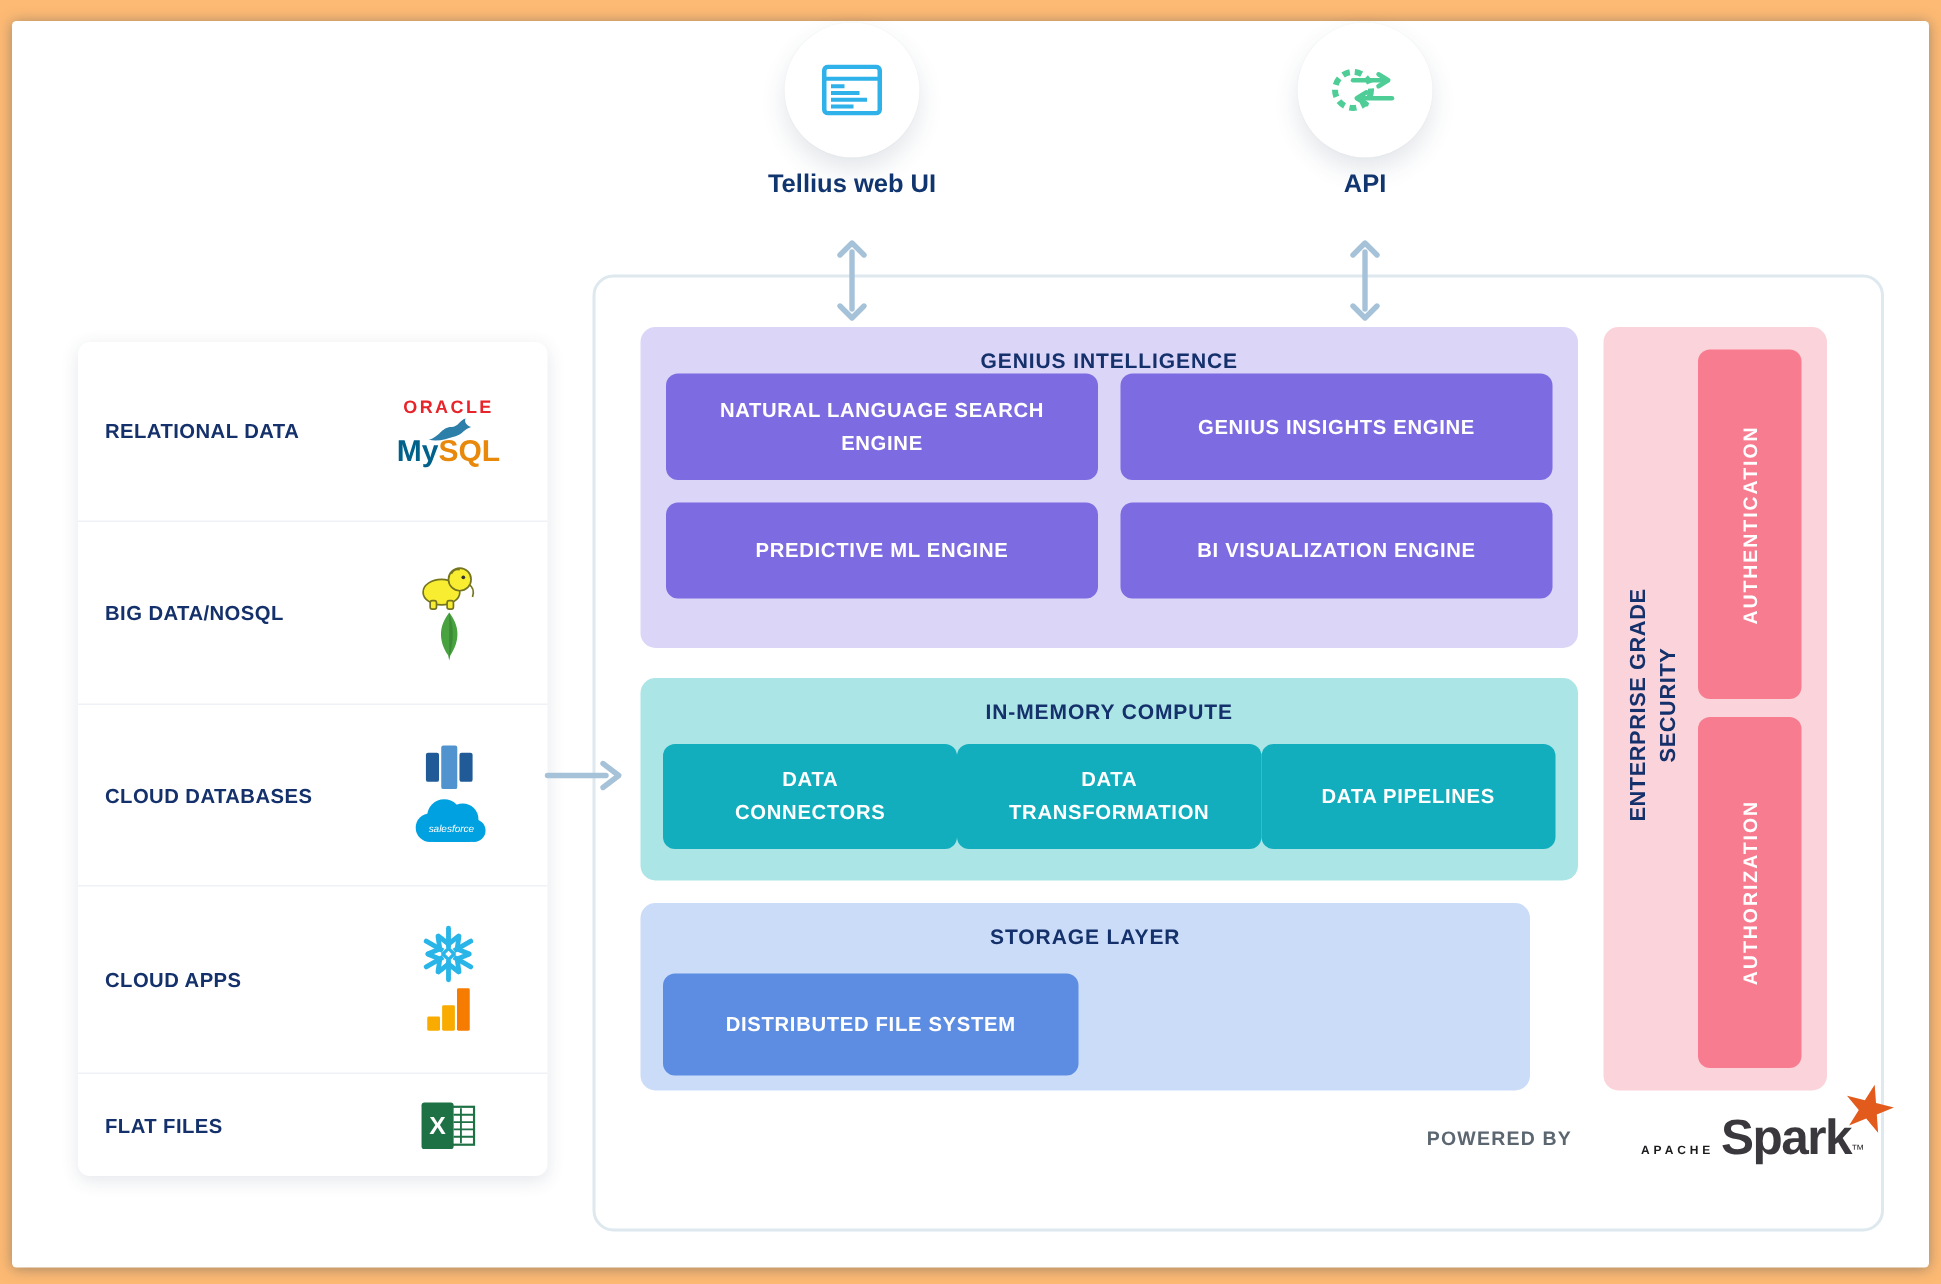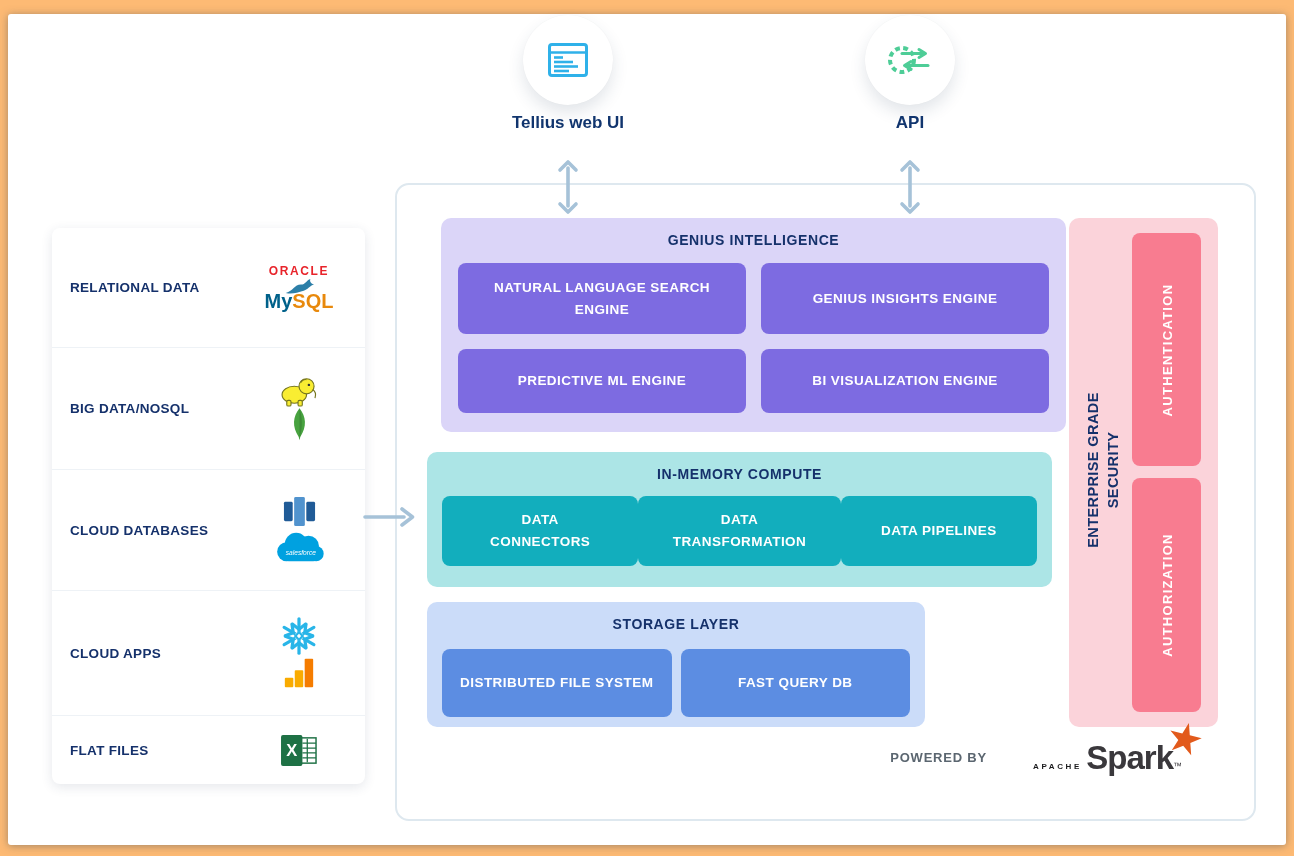--- a/index.html
+++ b/index.html
@@ -39,41 +39,41 @@
 
   
   .main-box{position:absolute;left:387px;top:169px;width:861px;height:638px;background:#fff;
             border:2px solid #DEE8EF;border-radius:14px;}
   .panel{position:absolute;border-radius:10px;}
   .panel-title{text-align:center;font-weight:bold;font-size:14px;letter-spacing:.6px;color:var(--navy);padding-top:13px;line-height:18px;}
   .boxgrid{display:grid;}
   .gbox{border-radius:8px;color:#fff;font-weight:bold;font-size:13.5px;letter-spacing:.45px;
         display:flex;align-items:center;justify-content:center;text-align:center;line-height:1.6;
         white-space:pre-line;}
-  .p-genius{left:433px;top:204px;width:625px;height:214px;background:var(--purple-panel);}
-  .p-genius .boxgrid{margin-top:14px;padding:0 17px;grid-template-columns:1fr 1fr;grid-template-rows:71px 64px;gap:15px;}
+  .p-genius{left:419px;top:204px;width:625px;height:214px;background:var(--purple-panel);}
+  .p-genius .boxgrid{padding:0 17px;grid-template-columns:1fr 1fr;grid-template-rows:71px 64px;gap:15px;}
   .p-genius .gbox{background:var(--purple-box);}
   .p-compute{left:419px;top:438px;width:625px;height:135px;background:var(--teal-panel);}
   .p-compute .boxgrid{margin-top:13px;padding:0 15px;grid-template-columns:1fr 1.03fr 1fr;grid-template-rows:70px;}
   .p-compute .gbox{background:var(--teal-box);}
-  .p-storage{left:419px;top:588px;width:498px;height:125px;background:var(--blue-panel);}
+  .p-storage{left:419px;top:588px;width:593px;height:125px;background:var(--blue-panel);}
   .p-storage .boxgrid{margin-top:16px;padding:0 15px;grid-template-columns:1fr 1fr;grid-template-rows:68px;gap:9px;}
   .p-storage .gbox{background:var(--blue-box);}
 
   
   .p-security{left:1061px;top:204px;width:149px;height:509px;background:var(--pink-panel);}
   .sec-title{position:absolute;left:34px;top:252px;width:200px;transform:translate(-50%,-50%) rotate(-90deg);
              text-align:center;color:var(--navy);font-weight:bold;font-size:14.5px;letter-spacing:.4px;line-height:1.4;}
   .redbox{position:absolute;left:63px;width:69px;background:var(--red-box);border-radius:8px;}
   .redbox.b1{top:15px;height:233px;} .redbox.b2{top:260px;height:234px;}
   .vlabel{position:absolute;left:50%;top:50%;transform:translate(-50%,-50%) rotate(-90deg);
           white-space:nowrap;color:#fff;font-weight:bold;font-size:13px;letter-spacing:1.3px;}
 
   
-  .footer{position:absolute;left:680px;top:728px;width:508px;display:flex;justify-content:flex-end;
+  .footer{position:absolute;left:741px;top:728px;width:508px;display:flex;justify-content:flex-end;
           align-items:center;gap:18px;}
   .powered{font-size:13px;font-weight:bold;color:#5B6670;letter-spacing:.8px;}
   .spark{position:relative;padding-right:14px;}
   .spark-apache{font-size:8px;font-weight:bold;letter-spacing:2.6px;color:#1b1b1d;text-align:left;
                 padding-left:28px;margin-bottom:-1px;margin-top:46px;}
   .spark-word{font-size:33px;font-weight:bold;color:#3A383C;letter-spacing:-1px;line-height:.95;}
   .spark-star{position:absolute;right:-8px;top:-24px;color:#E25A1C;font-size:42px;line-height:1;
               transform:rotate(14deg);}
   .spark-tm{font-size:9px;font-weight:normal;color:#3A383C;letter-spacing:0;}
 </style>
@@ -241,21 +241,20 @@
         <div class="gbox">DATA
 TRANSFORMATION</div>
         <div class="gbox">DATA PIPELINES</div>
       </div>
     </div>
 
     <div class="panel p-storage">
       <div class="panel-title">STORAGE LAYER</div>
       <div class="boxgrid">
         <div class="gbox">DISTRIBUTED FILE SYSTEM</div>
-        <div class="gbox">FAST QUERY DB</div>
       </div>
     </div>
 
     <div class="panel p-security">
       <div class="sec-title">ENTERPRISE GRADE SECURITY</div>
       <div class="redbox b1">
         <span class="vlabel">AUTHENTICATION</span>
       </div>
       <div class="redbox b2">
         <span class="vlabel">AUTHORIZATION</span>

